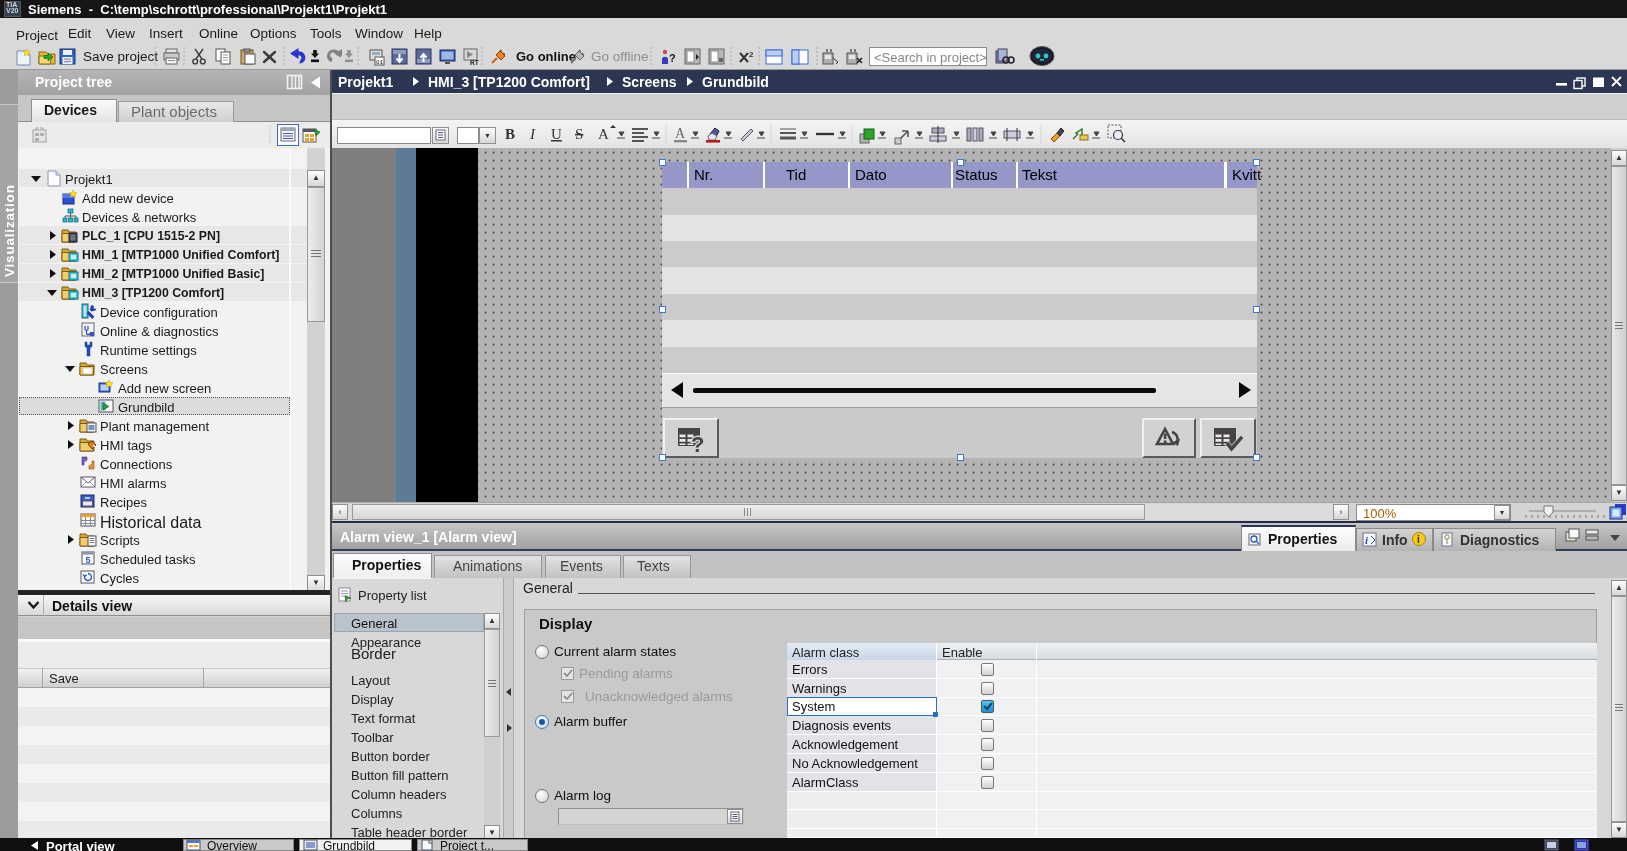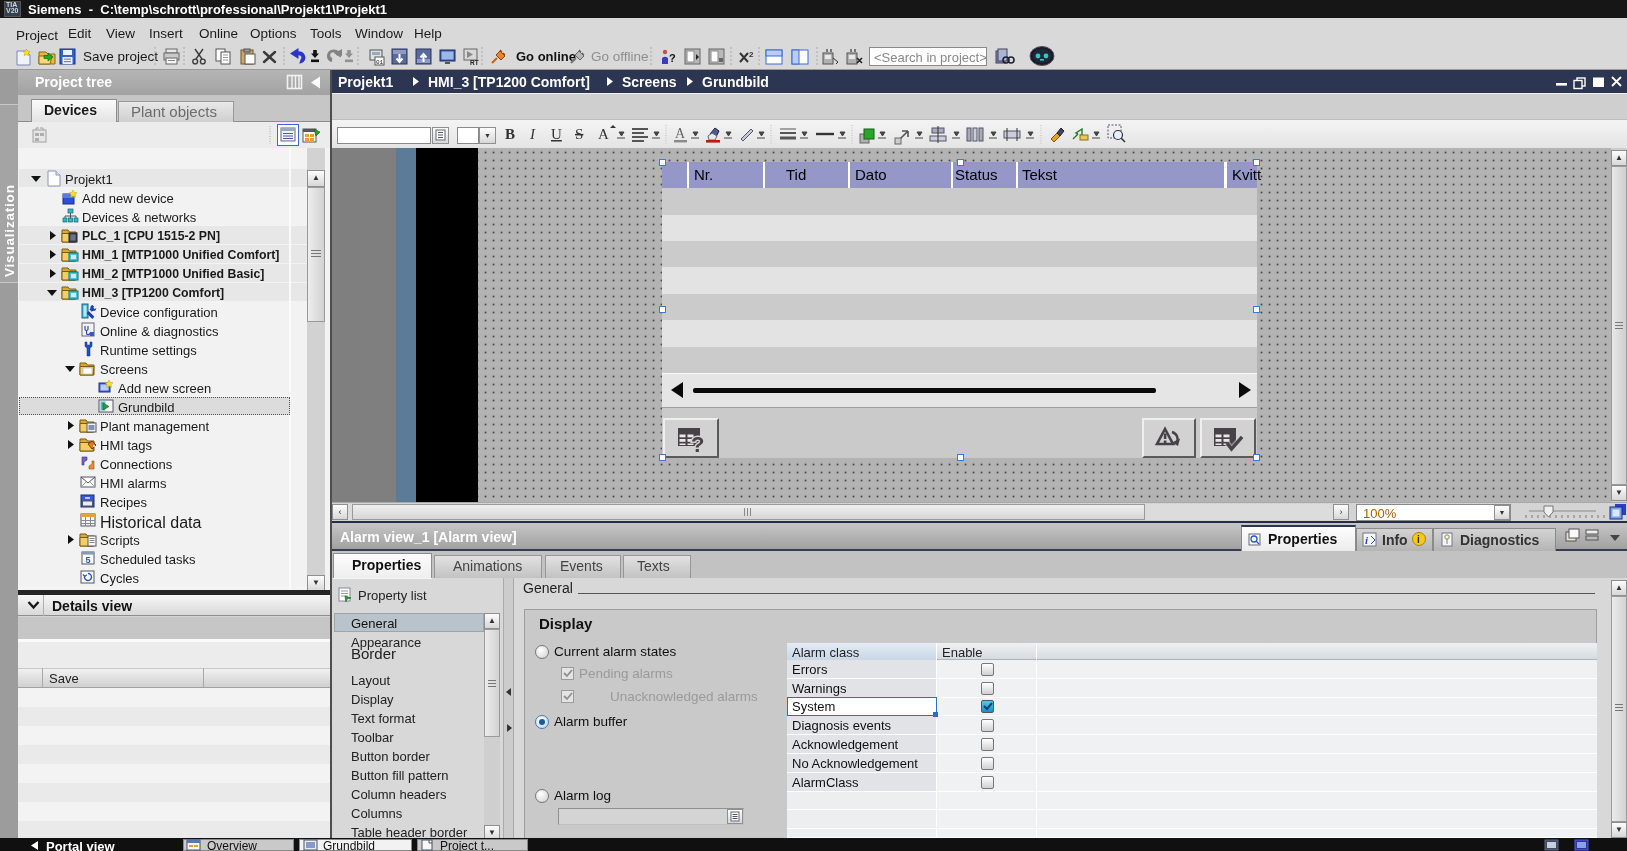--- a/index.html
+++ b/index.html
@@ -881,21 +881,21 @@
 <div class="tx" style="left:554px;top:644px;font-size:13.5px;color:#111;">Current alarm states</div>
 <div class="a" style="left:561px;top:667px;width:13px;height:13px;background:#e4e4e4;border:1px solid #9a9a9a;box-sizing:border-box;"></div>
 <svg class="a" style="left:563px;top:669px" width="10" height="9">
         <path d="M1 4l3 3 5-6" fill="none" stroke="#8f8f8f" stroke-width="1.8"></path>
       </svg>
 <div class="tx" style="left:579px;top:666px;font-size:13.5px;color:#9a9a9a;">Pending alarms</div>
 <div class="a" style="left:561px;top:690px;width:13px;height:13px;background:#e4e4e4;border:1px solid #9a9a9a;box-sizing:border-box;"></div>
 <svg class="a" style="left:563px;top:692px" width="10" height="9">
         <path d="M1 4l3 3 5-6" fill="none" stroke="#8f8f8f" stroke-width="1.8"></path>
       </svg>
-<div class="tx" style="left:610px;top:689px;font-size:13.5px;color:#9a9a9a;">Unacknowledged alarms</div>
+<div class="tx" style="left:585px;top:689px;font-size:13.5px;color:#9a9a9a;">Unacknowledged alarms</div>
 <div class="a" style="left:535px;top:715px;width:14px;height:14px;border-radius:8px;background:radial-gradient(circle at 40% 35%,#fff,#b8d4ec);border:1px solid #4a7ab0;box-sizing:border-box;"></div>
 <div class="a" style="left:539px;top:719px;width:6px;height:6px;border-radius:3px;background:#1a5a9a;"></div>
 <div class="tx" style="left:554px;top:714px;font-size:13.5px;color:#111;">Alarm buffer</div>
 <div class="a" style="left:535px;top:789px;width:14px;height:14px;border-radius:8px;background:radial-gradient(circle at 40% 35%,#fff,#cfcfcf);border:1px solid #777;box-sizing:border-box;"></div>
 <div class="tx" style="left:554px;top:788px;font-size:13.5px;color:#111;">Alarm log</div>
 <div class="a" style="left:558px;top:808px;width:186px;height:17px;background:#d4d4d4;border:1px solid #919191;border-bottom-color:#c0c0c0;border-right-color:#c0c0c0;box-sizing:border-box;"></div>
 <div class="sba" style="left:727px;top:809px;width:16px;height:15px;"></div>
 <svg class="a" style="left:731px;top:812px" width="9" height="10">
         <rect x="0" y="0" width="8" height="9" fill="#fff" stroke="#667"></rect>
         <g stroke="#557">

